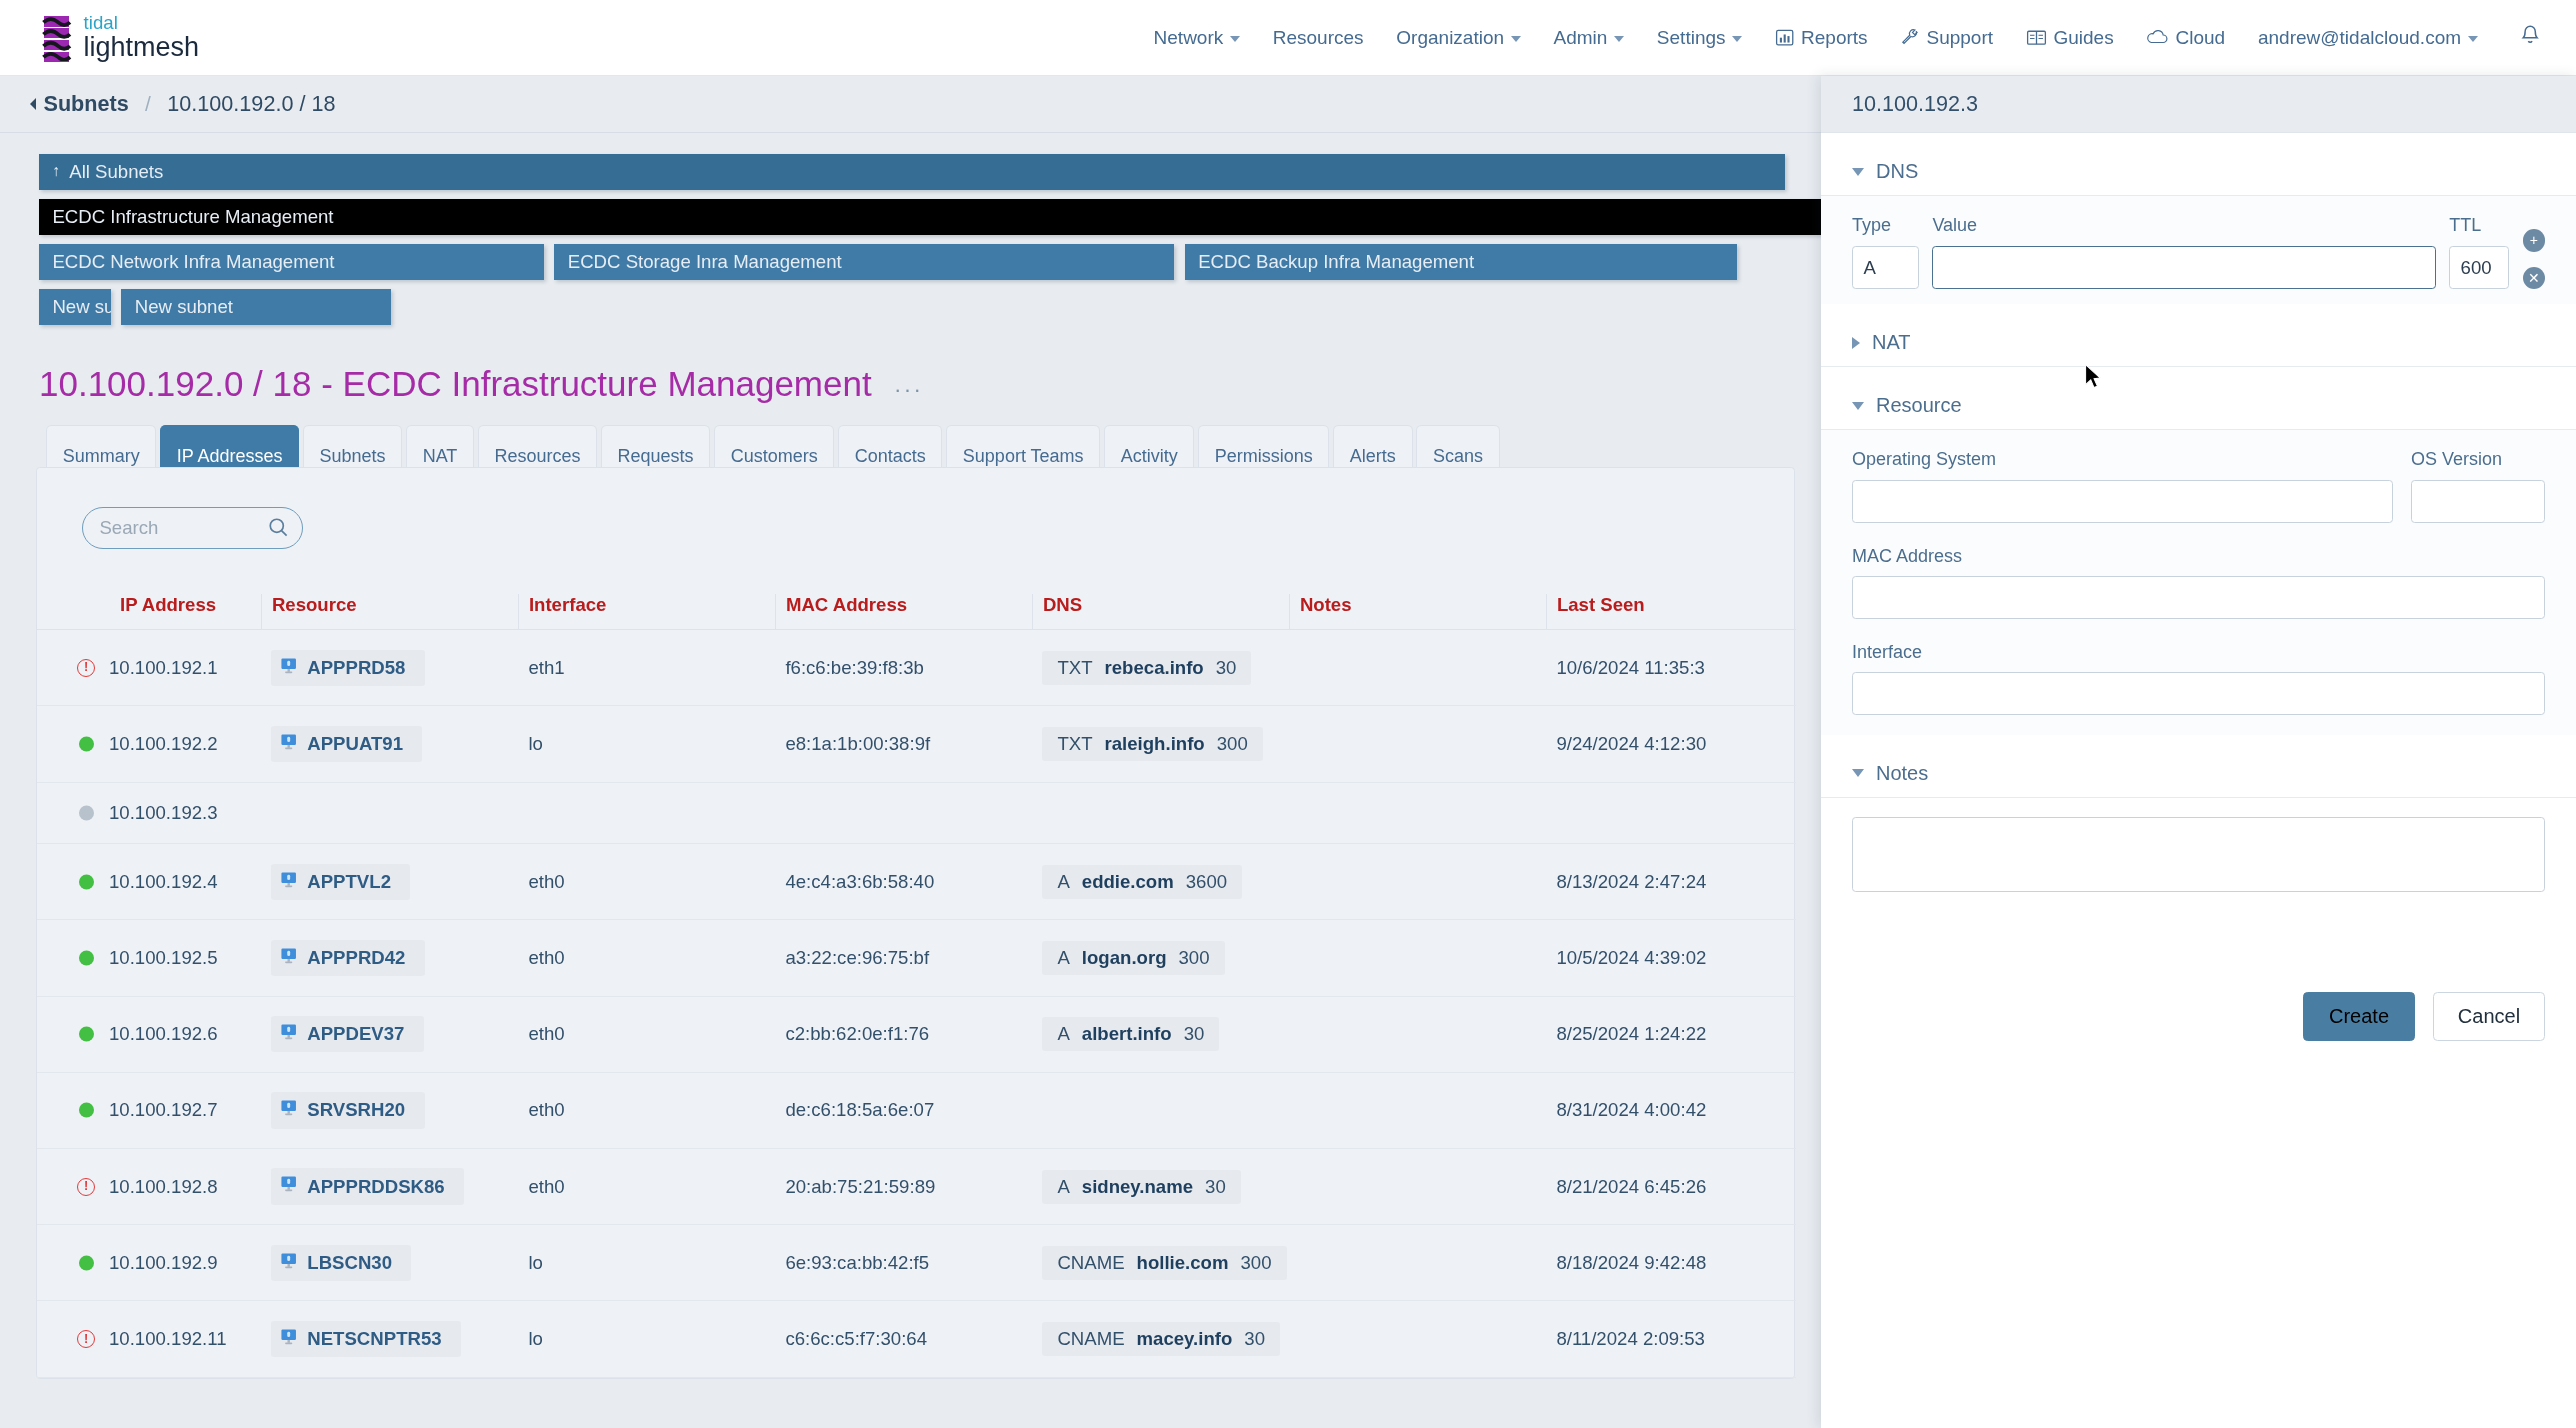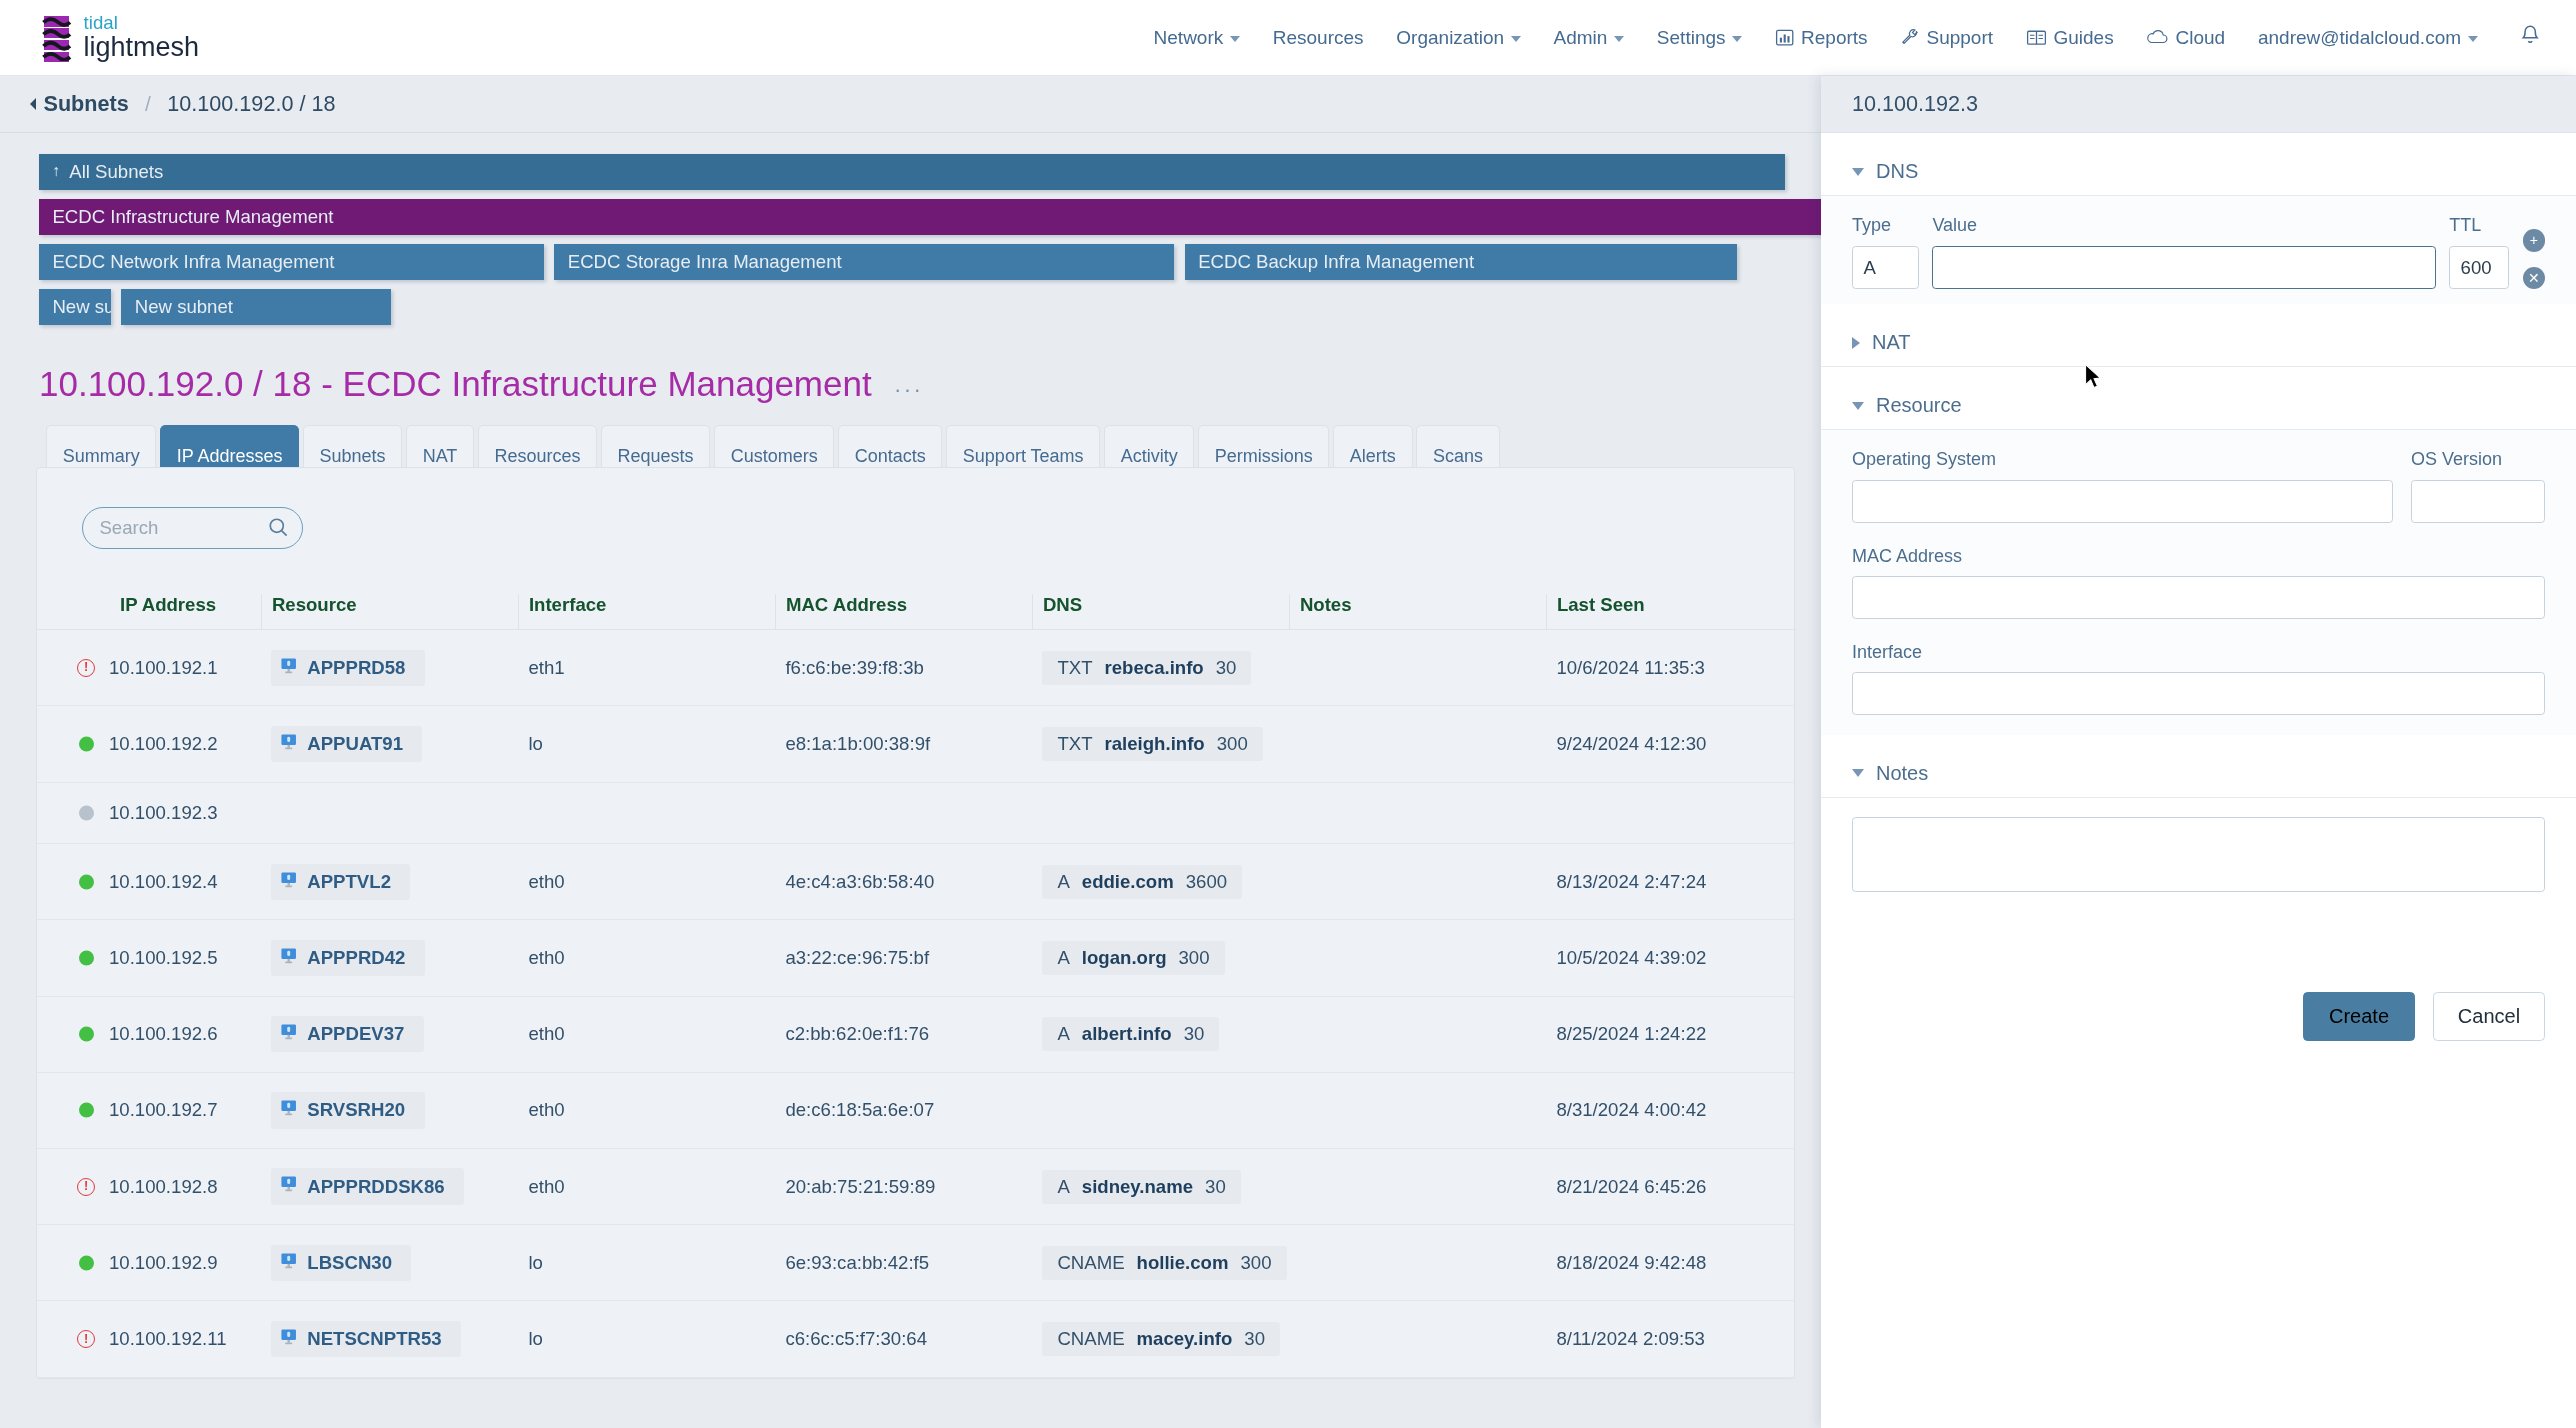--- a/index.html
+++ b/index.html
@@ -76,21 +76,21 @@
   .hbar {
     color: #e6edf4; font-size: 18.6px; height: 36px; display: flex;
     align-items: center; padding-left: 13.4px; margin-bottom: 9px;
     box-shadow: 1.5px 2.2px 3.7px rgba(40,60,80,0.22);
     white-space: nowrap; overflow: hidden; cursor: pointer;
   }
   .hbar-all { background: #356d94; width: 1746px; }
   .hbar-all .up-arrow {
     margin-right: 9px; font-size: 15.7px; position: relative; top: -0.7px;
   }
-  .hbar-sel { background: #701a75; width: 1994px; }
+  .hbar-sel { background: #000000; width: 1994px; }
   .hrow { display: flex; gap: 10.4px; }
   .hbar-child { background: #3f7ba6; }
   .c1 { width: 505px; }
   .c2 { width: 620px; }
   .c3 { width: 552px; }
   .n1 { width: 72px; }
   .n2 { width: 270px; }
 
   
   .page-title-row {
@@ -131,21 +131,21 @@
     color: #3a4a5a; outline: none; font-family: "Liberation Sans", sans-serif;
   }
   .search-input::placeholder { color: #9aa8b6; }
   .search-ico {
     position: absolute; right: 13.4px; top: 9.7px; pointer-events: none;
   }
 
   
   table.ips { width: 1759px; border-collapse: collapse; margin-top: 45px; }
   table.ips th {
-    text-align: left; font-size: 18.6px; color: #14532d; font-weight: 700;
+    text-align: left; font-size: 18.6px; color: #b91c1c; font-weight: 700;
     padding: 0 0 13.4px 0; border-bottom: 1.5px solid #dde3ea;
     border-left: 0.7px solid #dde3ea; padding-left: 10.4px; vertical-align: bottom;
   }
   table.ips th:first-child { border-left: none; padding-left: 83px; }
   table.ips td {
     font-size: 18.6px; color: #33506b; padding: 19.4px 0 19.4px 10.4px;
     border-bottom: 0.7px solid #e2e7ed; vertical-align: middle;
   }
   table.ips td:first-child { padding-left: 72px; position: relative; }
   tr.dim td { color: #a9b4c0; }

